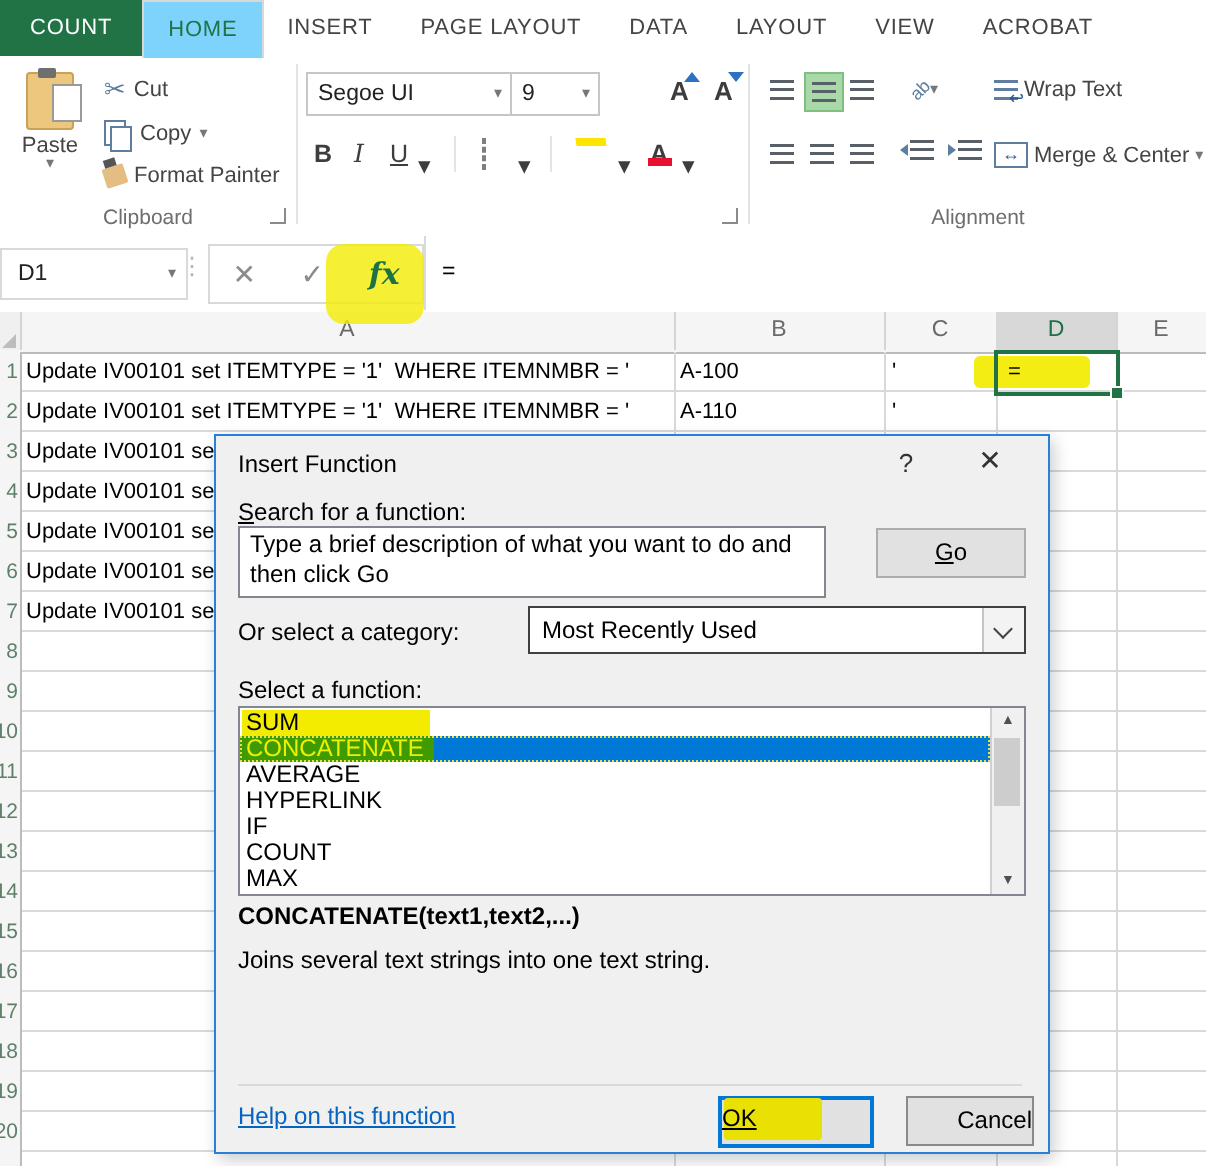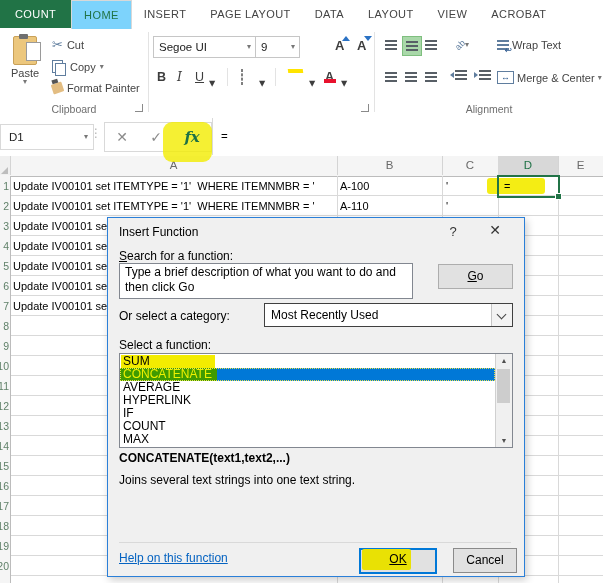--- a/index.html
+++ b/index.html
@@ -124,25 +124,25 @@
   .fn-sel .hl{display:inline-block;width:94px;background:#3f9b00;color:#eef000;margin-left:-3px;padding-left:3px;}
   .sb{position:absolute;right:0;top:0;width:16px;height:100%;background:#f0f0f0;border-left:1px solid #d0d0d0;}
   .sb-up,.sb-dn{position:absolute;left:0;width:100%;text-align:center;font-size:7px;color:#505050;}
   .sb-up{top:3px;} .sb-dn{bottom:3px;}
   .sb-thumb{position:absolute;left:1px;top:15px;width:13px;height:34px;background:#cdcdcd;}
   #fn-sig{position:absolute;left:11px;top:233px;font-weight:bold;}
   #fn-desc{position:absolute;left:11px;top:255px;}
   #dlg-hr{position:absolute;left:11px;top:324px;width:392px;height:1px;background:#d9d9d9;}
   #help-link{position:absolute;left:11px;top:333px;color:#0563c1;text-decoration:underline;}
   #ok-btn{position:absolute;left:251px;top:330px;width:74px;height:22px;background:#e1e1e1;border:2px solid #0078d7;
-    text-align:center;line-height:19px;text-decoration:underline;}
+    text-align:left;line-height:19px;text-decoration:underline;}
   #ok-blob{position:absolute;left:1px;top:-1px;width:49px;height:21px;background:#e9e104;border-radius:2px;z-index:1;}
   #ok-btn .lbl{position:relative;z-index:2;}
   #cancel-btn{position:absolute;left:345px;top:330px;width:62px;height:23px;background:#e1e1e1;border:1px solid #8a8a8a;
-    text-align:center;line-height:22px;}
+    text-align:right;line-height:22px;}
 </style>
 </head>
 <body>
 
 <div id="tabbar">
   <span class="tab tab-file">COUNT</span>
   <span class="tab tab-active">HOME</span>
   <span class="tab">INSERT</span>
   <span class="tab">PAGE LAYOUT</span>
   <span class="tab">DATA</span>

